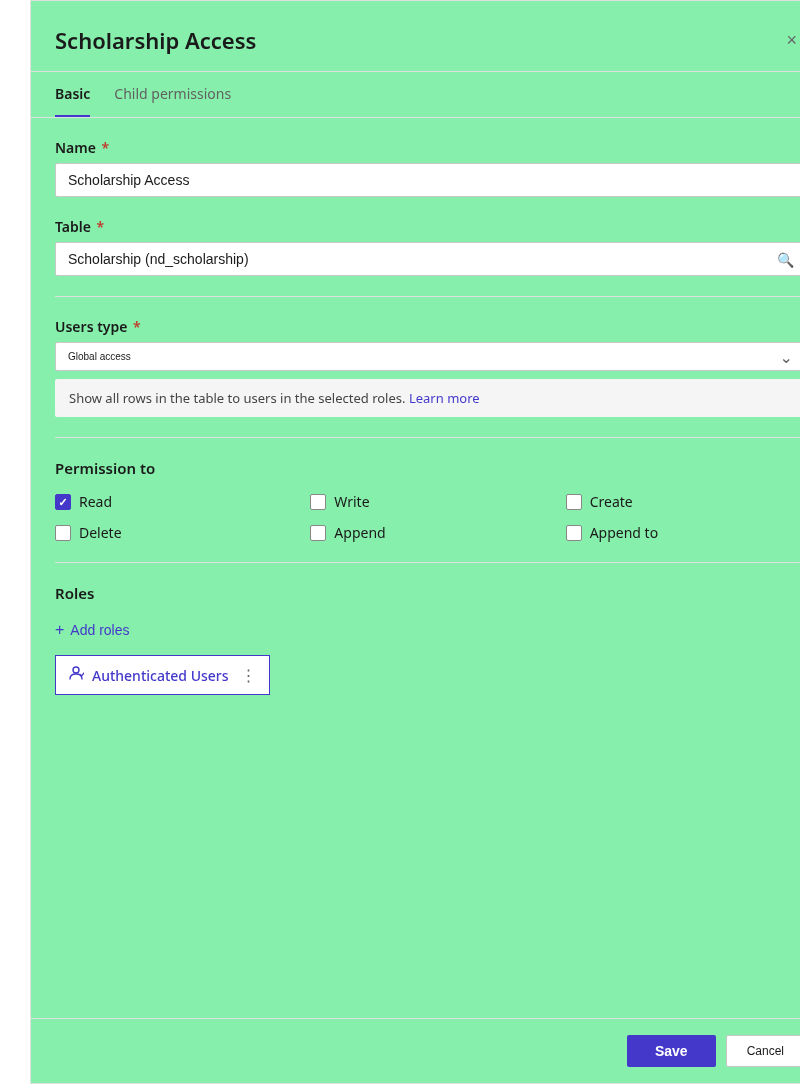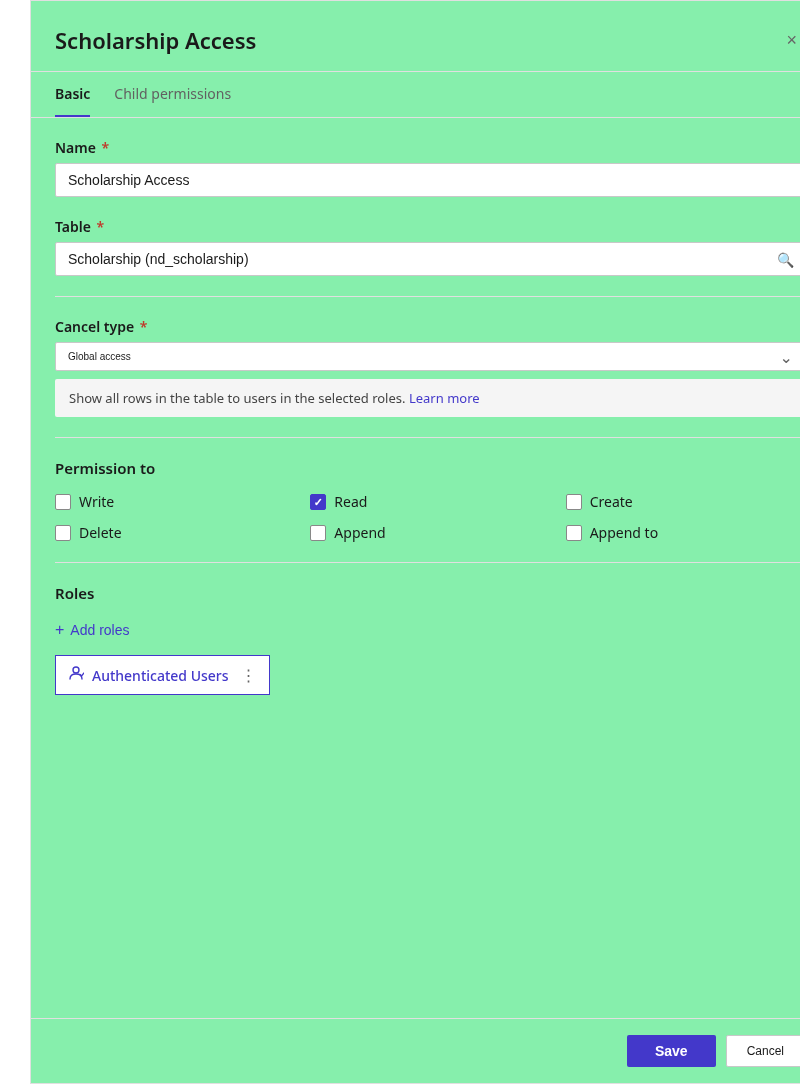--- a/index.html
+++ b/index.html
@@ -288,21 +288,21 @@
       <div class="input-with-icon">
         <input class="form-input" type="text" value="Scholarship (nd_scholarship)" style="">
         <span class="input-icon">🔍</span>
       </div>
     </div>
 
     <hr class="divider">
 
     <div class="form-group">
       <label class="form-label">
-        <span>Cancel type</span><span class="required"> *</span>
+        <span>Users type</span><span class="required"> *</span>
       </label>
       <div class="select-wrapper">
         <select class="form-select">
           <option>Global access</option>
           <option>Owner access</option>
           <option>Team access</option>
         </select>
         <span class="select-chevron">⌄</span>
       </div>
       <div class="info-box">
@@ -311,27 +311,27 @@
       </div>
     </div>
 
     <hr class="divider">
 
     <div class="form-group">
       <div class="section-title">Permission to</div>
       <div class="permissions-grid">
 
         <div class="permission-item">
-          <div class="checkbox"></div>
-          <span class="permission-label">Write</span>
-        </div>
-
-        <div class="permission-item">
           <div class="checkbox checked"></div>
           <span class="permission-label">Read</span>
+        </div>
+
+        <div class="permission-item">
+          <div class="checkbox"></div>
+          <span class="permission-label">Write</span>
         </div>
 
         <div class="permission-item">
           <div class="checkbox"></div>
           <span class="permission-label">Create</span>
         </div>
 
         <div class="permission-item">
           <div class="checkbox"></div>
           <span class="permission-label">Delete</span>

